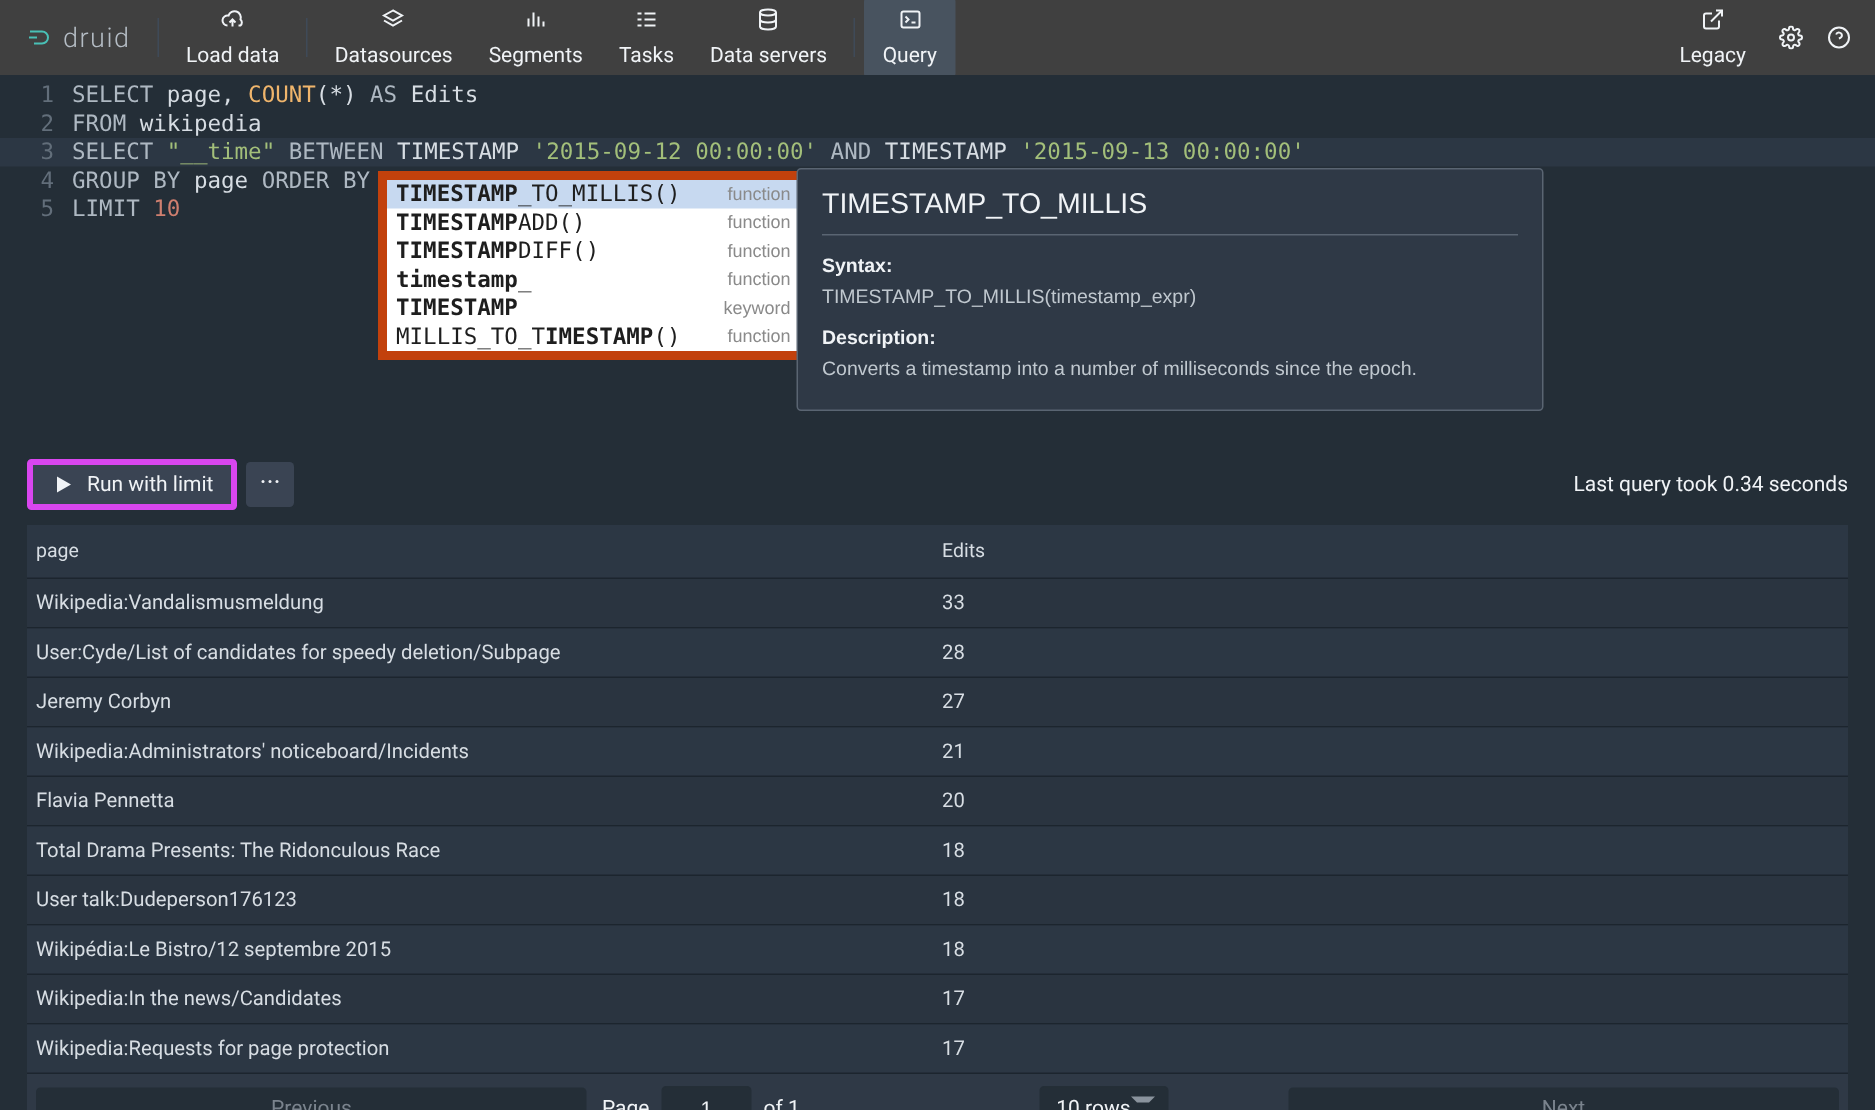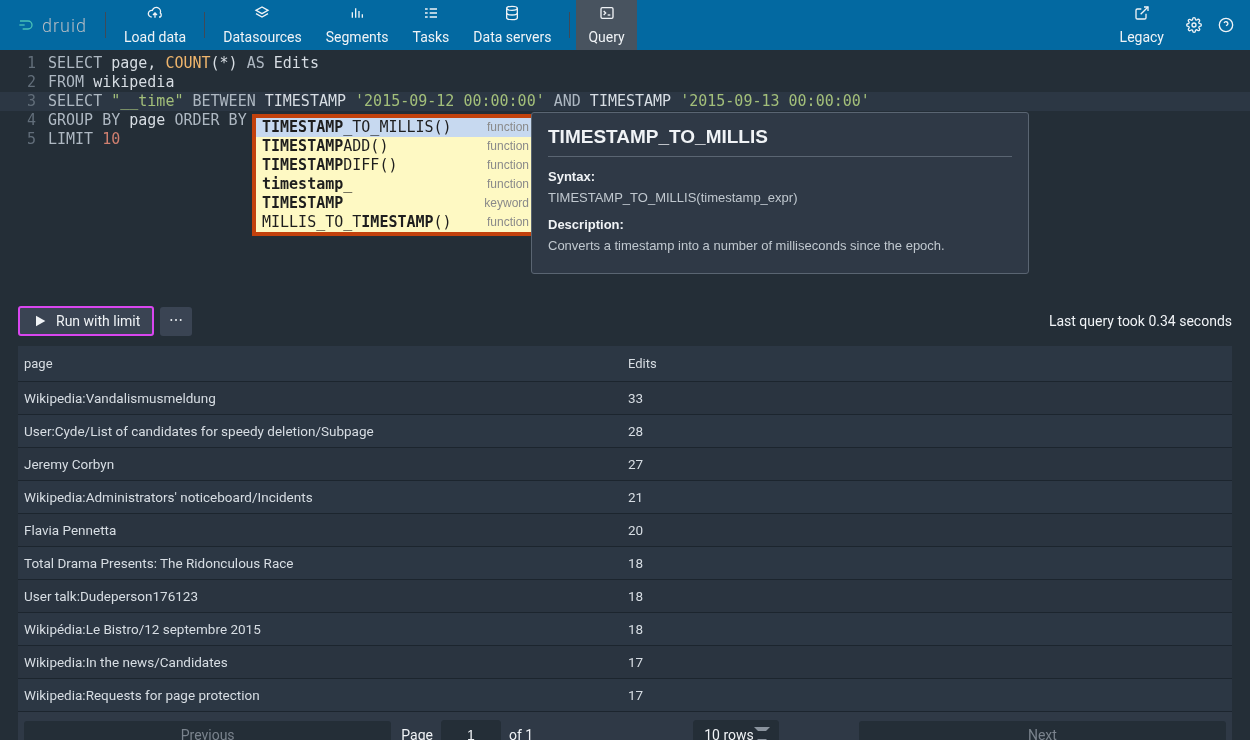--- a/index.html
+++ b/index.html
@@ -7,21 +7,21 @@
   background: #242e37;
   color: #d7dde3;
   font-family: -apple-system, BlinkMacSystemFont, "Segoe UI", Roboto, sans-serif;
   font-size: 14px;
   width: 1250px;
   height: 740px;
   overflow: hidden;
 }
 .header {
   height: 50px;
-  background: #0369a1;
+  background: #404040;
   display: flex;
   align-items: center;
   padding: 0 10px;
 }
 .logo {
   display: flex;
   align-items: center;
   padding: 0 12px 0 8px;
   color: #b4bcc4;
   font-size: 18px;
@@ -75,23 +75,23 @@
 .kw { color: #aeb8c2; }
 .fn { color: #efb56c; }
 .str { color: #a3bf7a; }
 .num { color: #cf7f6f; }
 .id { color: #d7dde3; }
 
 .autocomplete {
   position: absolute;
   left: 252px;
   top: 64px;
-  background: #fef9c3;
+  background: #ffffff;
   color: #1e1e1e;
-  border: 4px solid #c2410c;
+  border: 6px solid #c2410c;
   font-family: "Menlo", "Consolas", monospace;
   font-size: 15px;
   line-height: 19px;
   width: 287px;
 }
 .ac-item {
   display: flex;
   padding: 0 6px;
 }
 .ac-item.sel { background: #c7d9f0; }
@@ -104,35 +104,35 @@
   left: 531px;
   top: 62px;
   width: 498px;
   background: #2f3946;
   border: 1px solid #5a6572;
   border-radius: 3px;
   padding: 14px 16px 18px;
   color: #d7dde3;
   font-family: -apple-system, sans-serif;
 }
-.tooltip h3 { font-size: 19px; font-weight: 700; color: #f0f3f6; padding-bottom: 10px; border-bottom: 1px solid #5a6572; margin-bottom: 10px; }
+.tooltip h3 { font-size: 19px; font-weight: 400; color: #f0f3f6; padding-bottom: 10px; border-bottom: 1px solid #5a6572; margin-bottom: 10px; }
 .tooltip .lbl { font-weight: 600; font-size: 13px; margin-top: 8px; color: #f0f3f6; }
 .tooltip .val { font-size: 13px; color: #c0c8cf; margin-top: 2px; }
 
 .toolbar {
   display: flex;
   align-items: center;
   padding: 10px 18px;
 }
 .run-btn {
   display: flex;
   align-items: center;
   gap: 8px;
   background: #3a4453;
-  border: 2px solid #d946ef;
+  border: 4px solid #d946ef;
   border-radius: 3px;
   padding: 5px 12px;
   color: #f0f3f6;
   cursor: pointer;
 }
 .more-btn {
   background: #3a4453;
   border-radius: 3px;
   padding: 5px 8px;
   margin-left: 6px;

